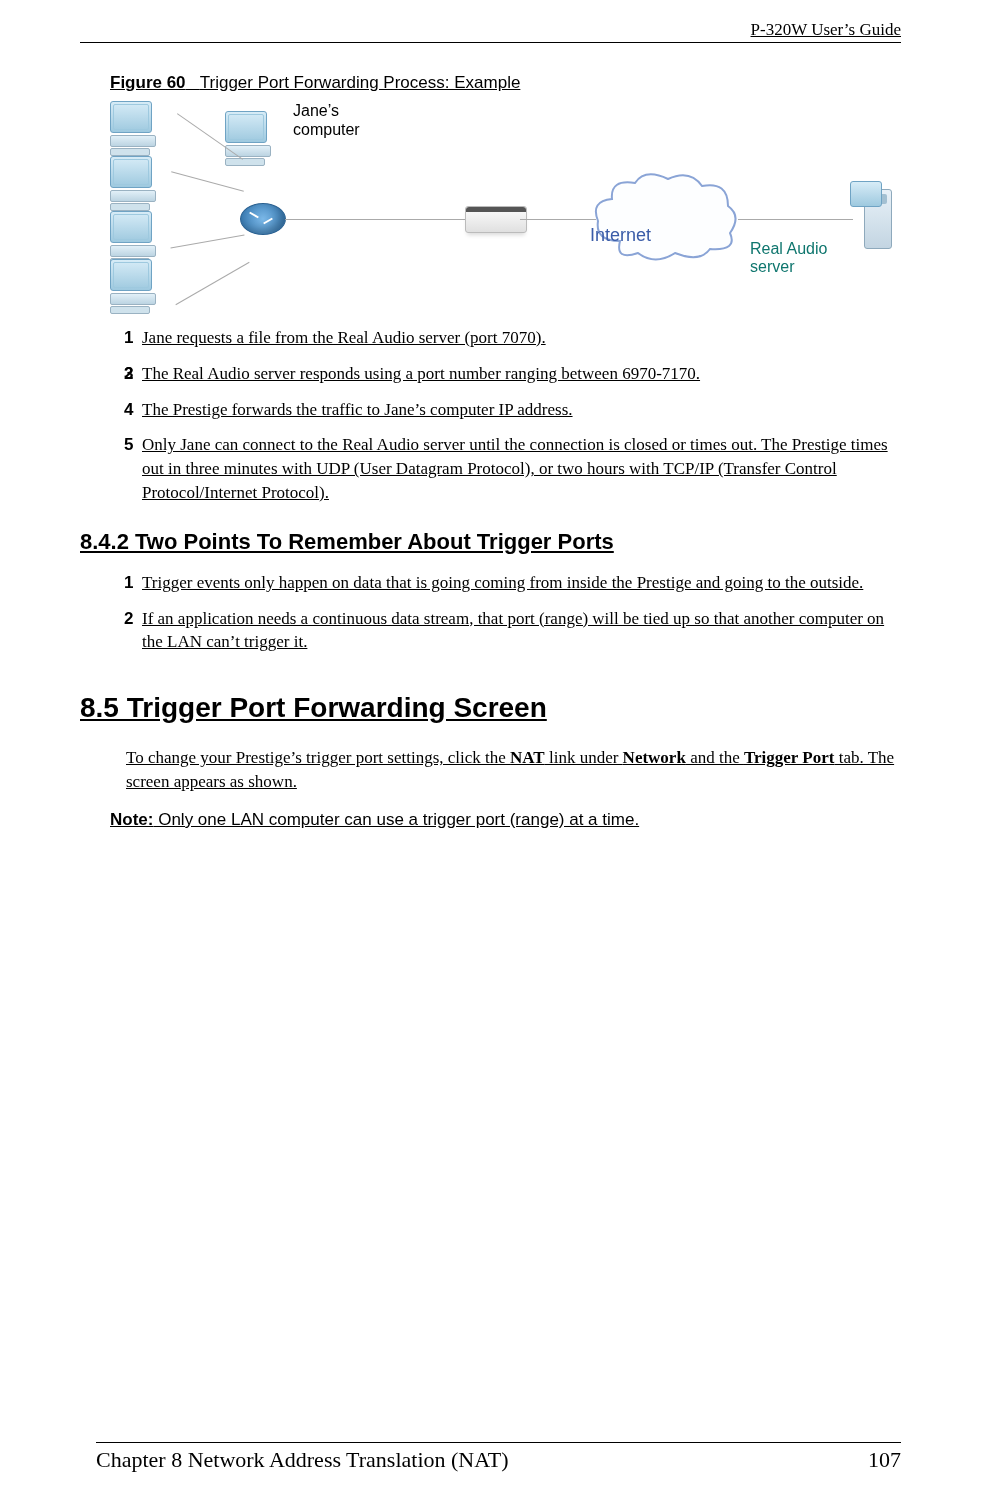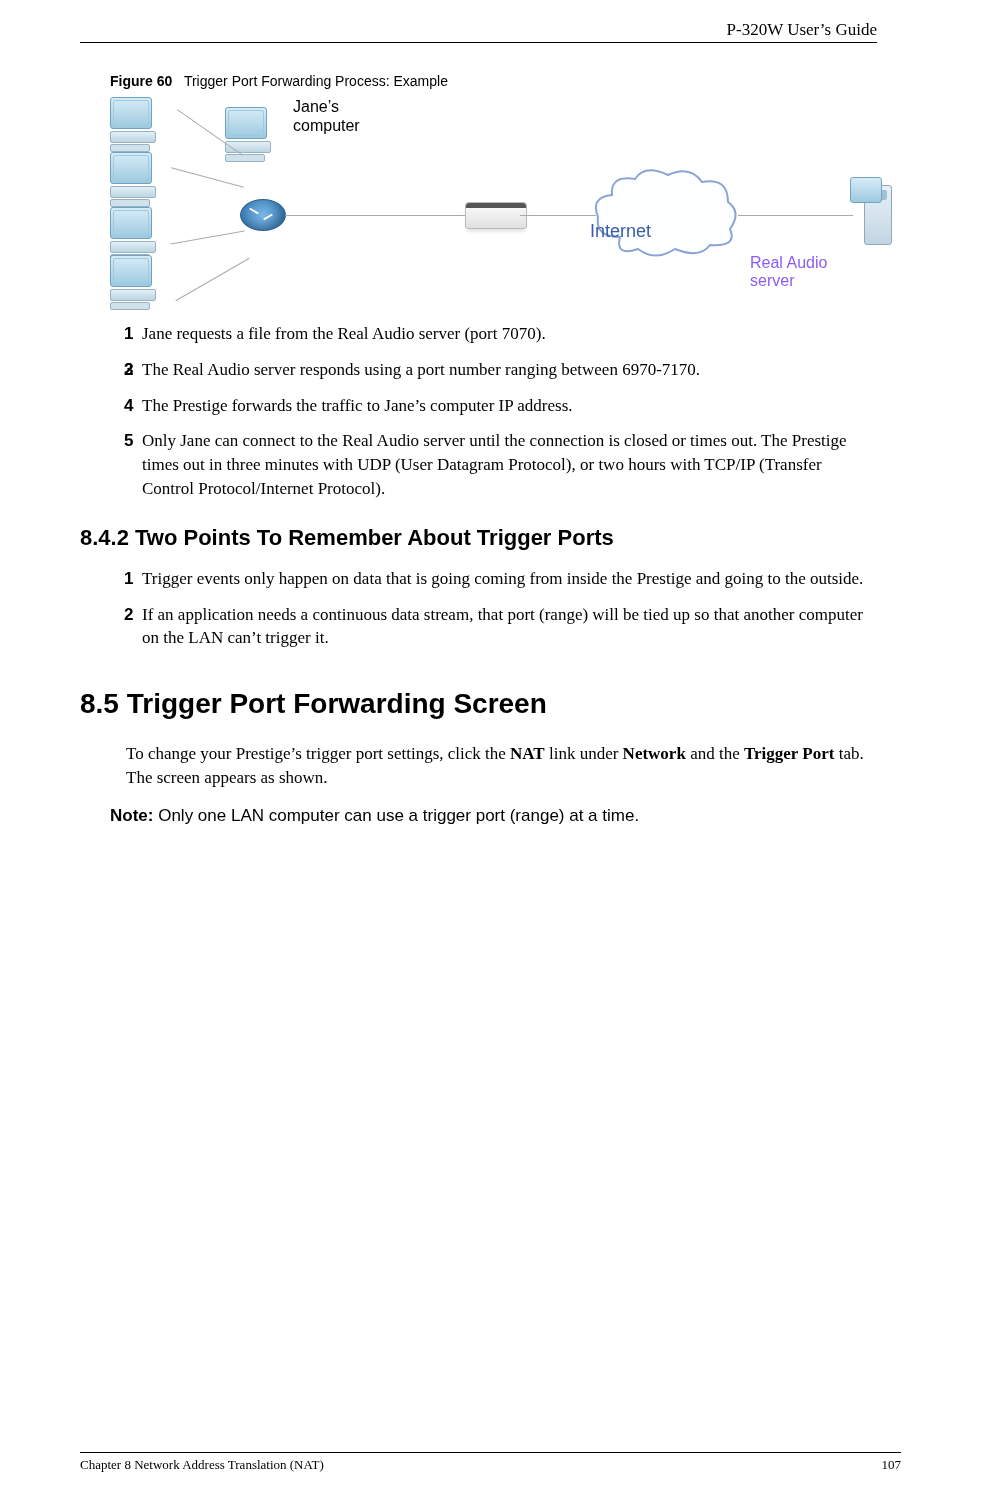--- a/index.html
+++ b/index.html
@@ -8,36 +8,37 @@
     margin: 0;
     padding: 0;
     background: #fff;
     color: #000;
   }
   .page {
     width: 981px;
     height: 1503px;
     position: relative;
     box-sizing: border-box;
-    padding: 20px 104px 0 80px;
+    padding: 20px 80px 0 80px;
+    text-decoration: underline;
   }
   .header {
     border-bottom: 1px solid #000;
     text-align: right;
     padding-bottom: 2px;
     font-size: 17px;
   }
   .content {
     padding-top: 30px;
     padding-left: 30px;
     padding-right: 0;
   }
   .figcap {
     font-family: Arial, Helvetica, sans-serif;
-    font-size: 14px;
+    font-size: 17px;
     margin-bottom: 8px;
   }
   .figcap .fignum { font-weight: bold; }
   .diagram {
     width: 760px;
     height: 205px;
     border: 0;
     position: relative;
     margin-bottom: 20px;
     font-family: Arial, Helvetica, sans-serif;
@@ -150,22 +151,22 @@
     width:30px;height:24px;
     background:linear-gradient(#d7ecf7,#9ec9df);
     border:1px solid #6fa3c4;border-radius:3px;
     position:absolute;left:0;top:0;
   }
   .label-jane {
     position:absolute; left:183px; top:0px;
     color:#000000; line-height:1.2;
   }
   .label-server {
-    position:absolute; left:640px; top:157px;
-    color:#8b5cf6;
+    position:absolute; left:640px; top:139px;
+    color:#0f766e;
   }
   ol.numlist {
     list-style: none;
     padding: 0;
     margin: 0 0 0 14px;
   }
   ol.numlist li {
     position: relative;
     padding-left: 18px;
     margin-bottom: 12px;
@@ -195,25 +196,25 @@
   }
   .bold { font-weight: bold; }
   p.note {
     font-family: Arial, Helvetica, sans-serif;
     font-size: 17px;
     margin: 10px 0 0 0;
   }
   p.note .notelbl { font-weight: bold; }
   .footer {
     position: absolute;
-    left: 80px; right: 80px;
+    left: 96px; right: 80px;
     bottom: 30px;
     border-top: 1px solid #000;
     padding-top: 4px;
-    font-size: 13px;
+    font-size: 22px;
     display: flex;
     justify-content: space-between;
   }
 </style>
 </head>
 <body>
 
 <div class="page">
 
   <div class="header">

